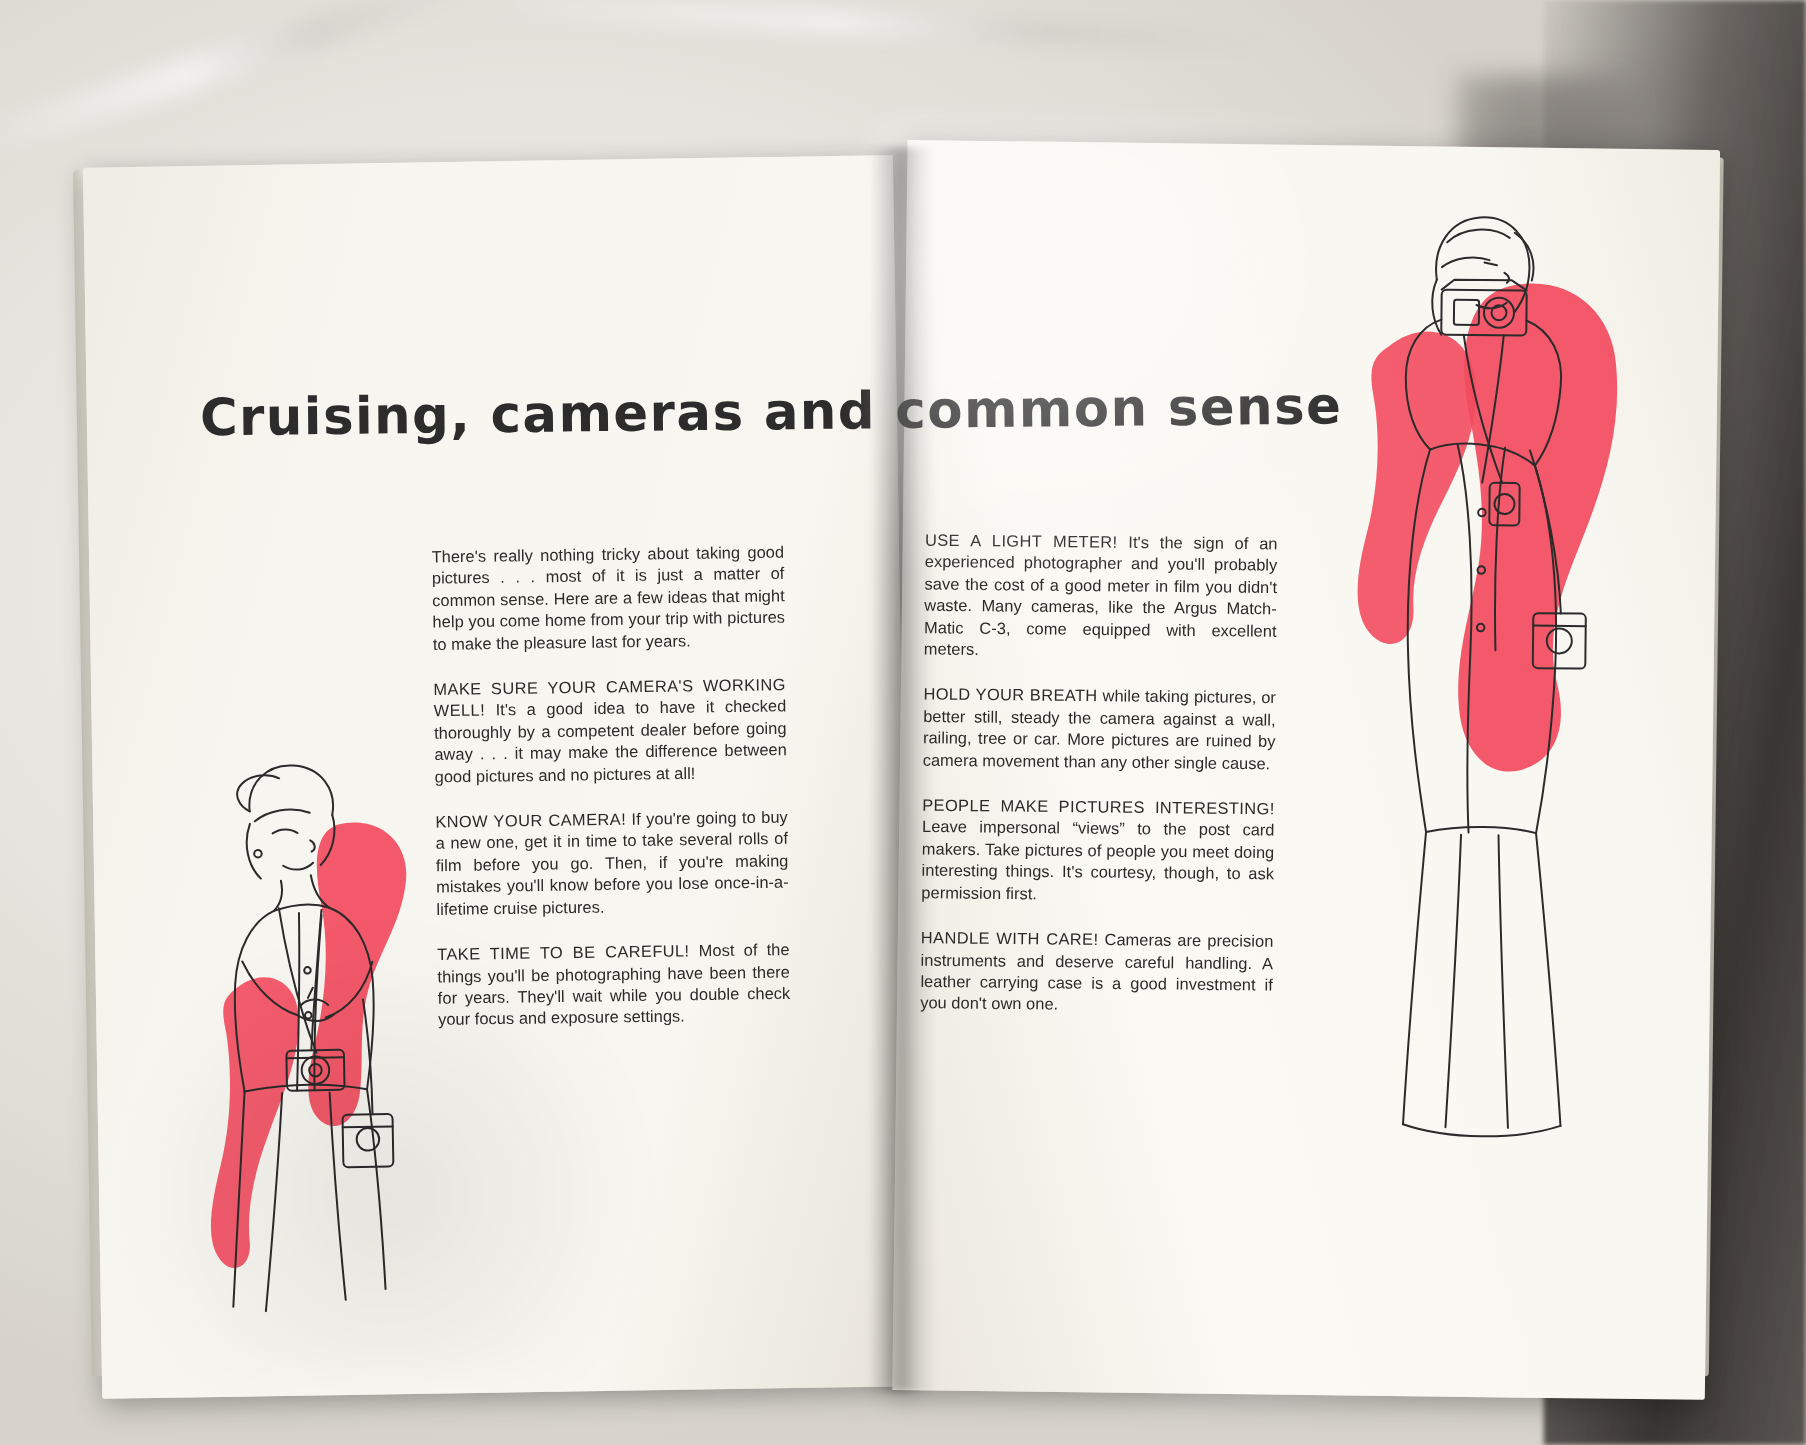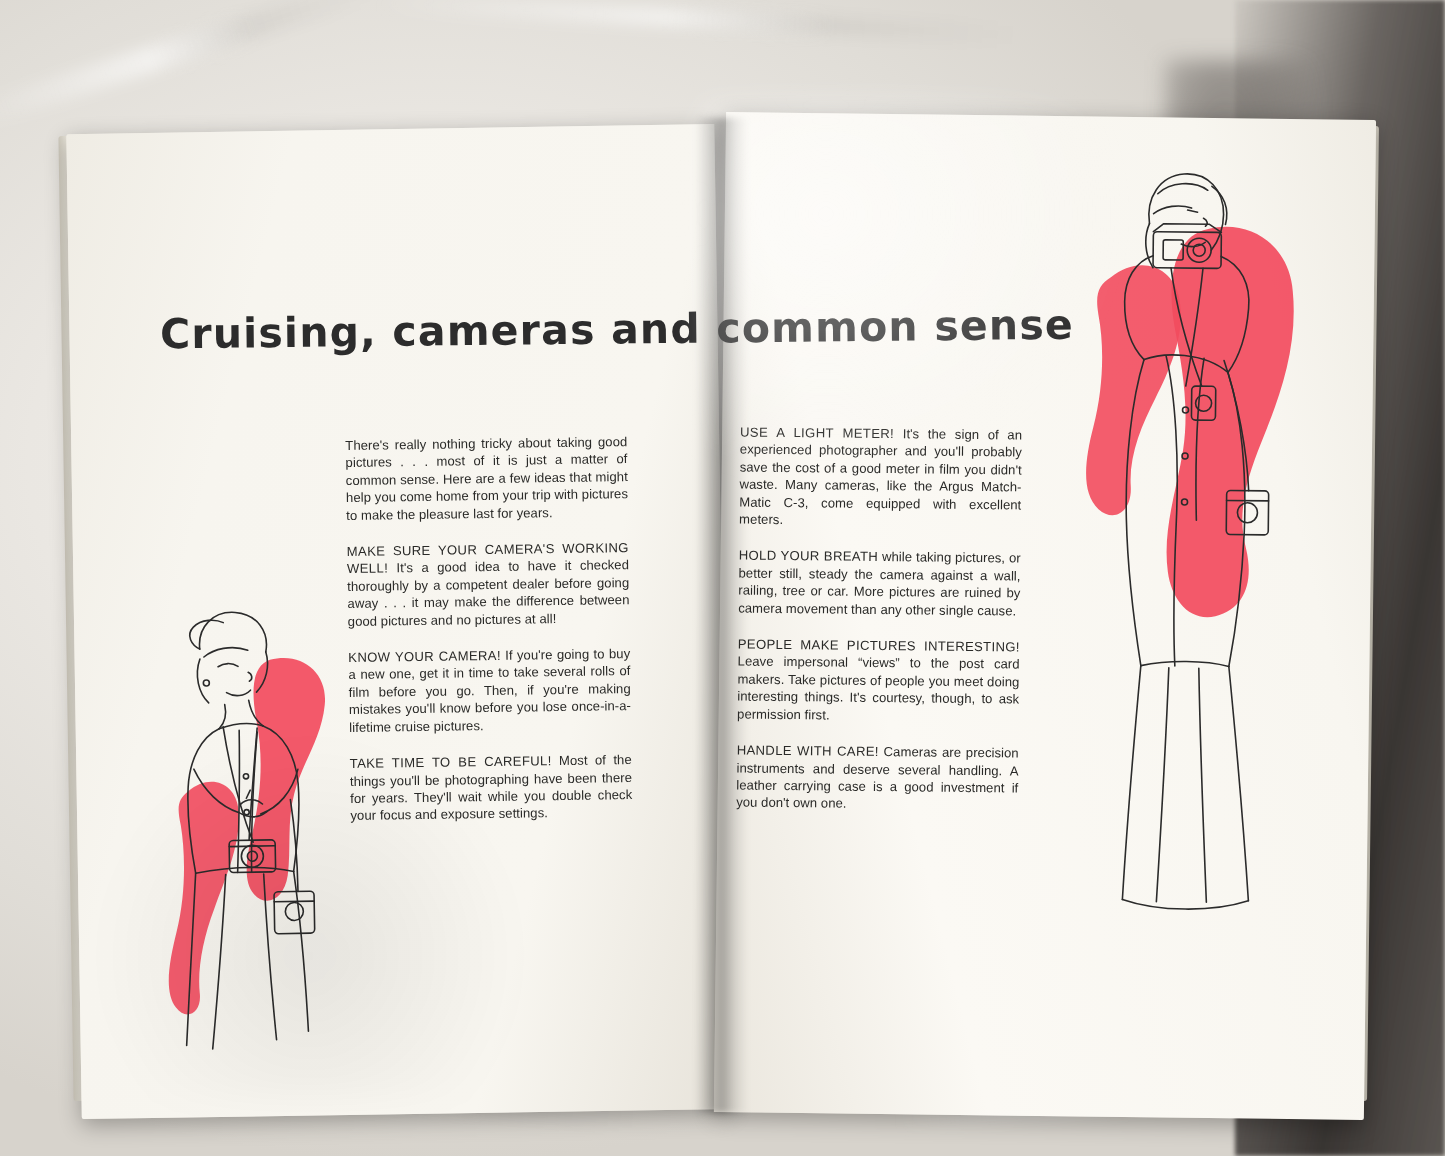--- a/index.html
+++ b/index.html
@@ -398,21 +398,21 @@
       <p class="para">
         <span class="lead">USE A LIGHT METER!</span><span> It's the sign of an experienced photographer and you'll probably save the cost of a good meter in film you didn't waste. Many cameras, like the Argus Match-Matic C-3, come equipped with excellent meters.</span>
       </p>
       <p class="para">
         <span class="lead">HOLD YOUR BREATH</span><span> while taking pictures, or better still, steady the camera against a wall, railing, tree or car. More pictures are ruined by camera movement than any other single cause.</span>
       </p>
       <p class="para">
         <span class="lead">PEOPLE MAKE PICTURES INTERESTING!</span><span> Leave impersonal “views” to the post card makers. Take pictures of people you meet doing interesting things. It's courtesy, though, to ask permission first.</span>
       </p>
       <p class="para">
-        <span class="lead">HANDLE WITH CARE!</span><span> Cameras are precision instruments and deserve several handling. A leather carrying case is a good investment if you don't own one.</span>
+        <span class="lead">HANDLE WITH CARE!</span><span> Cameras are precision instruments and deserve careful handling. A leather carrying case is a good investment if you don't own one.</span>
       </p>
     </div>
 
     <div id="showthrough">
       <span></span>
       <span class="st2"></span>
     </div>
 
     <div class="glare" id="glare1"></div>
     <div class="glare" id="glare2"></div>

